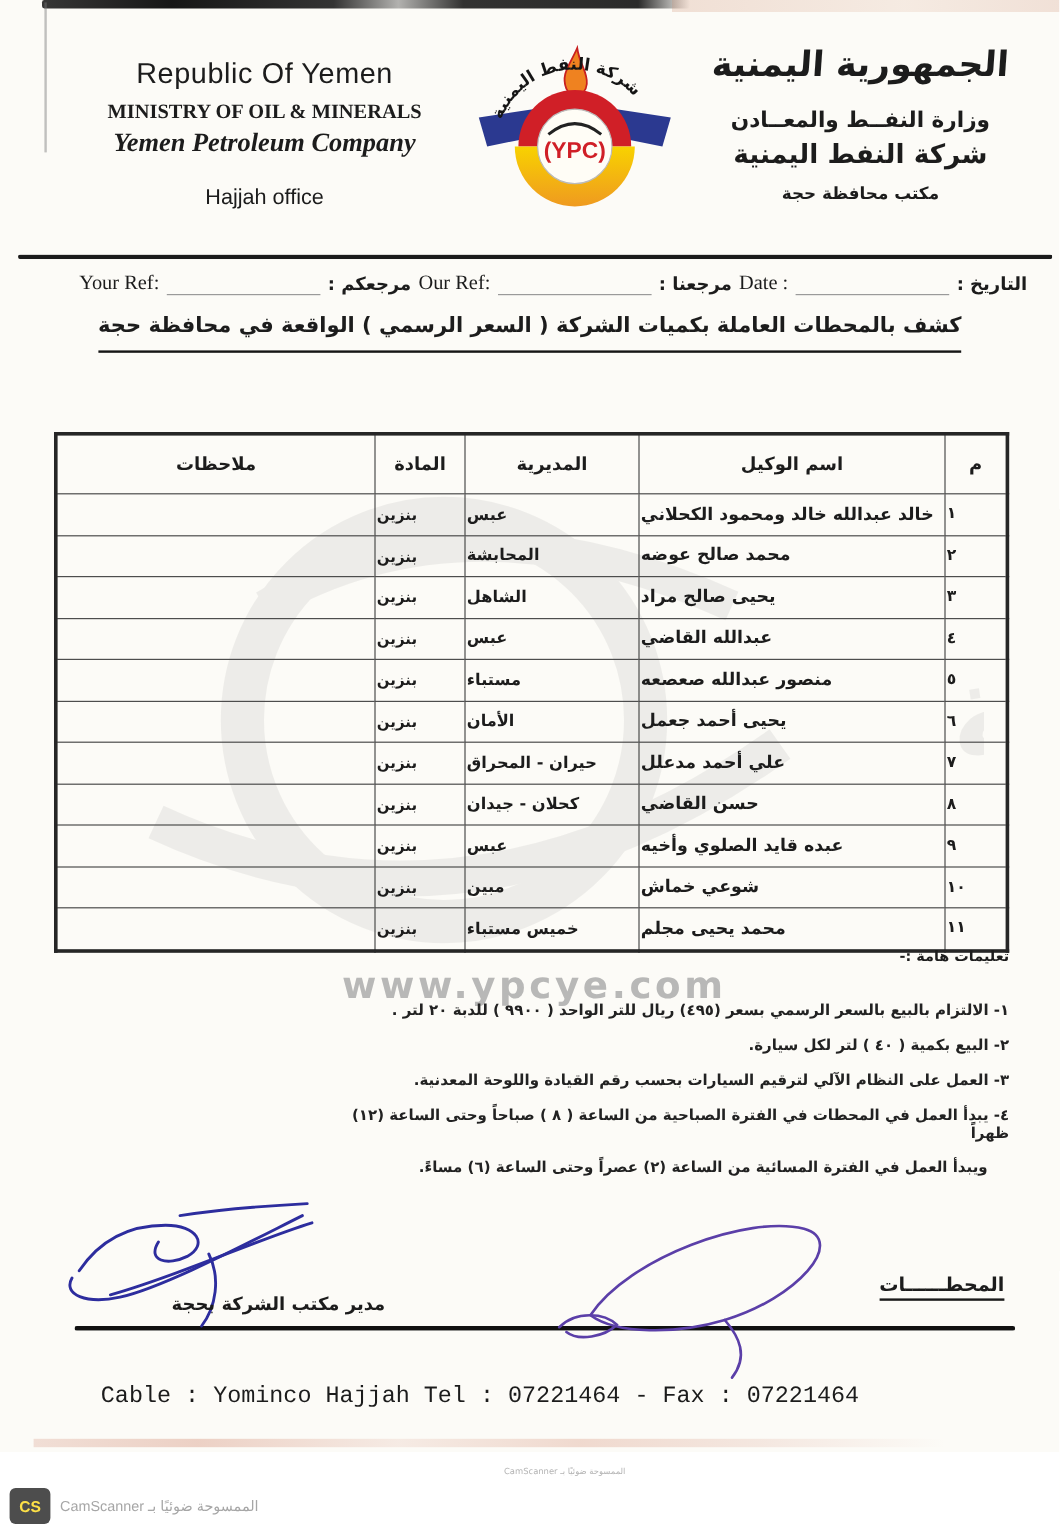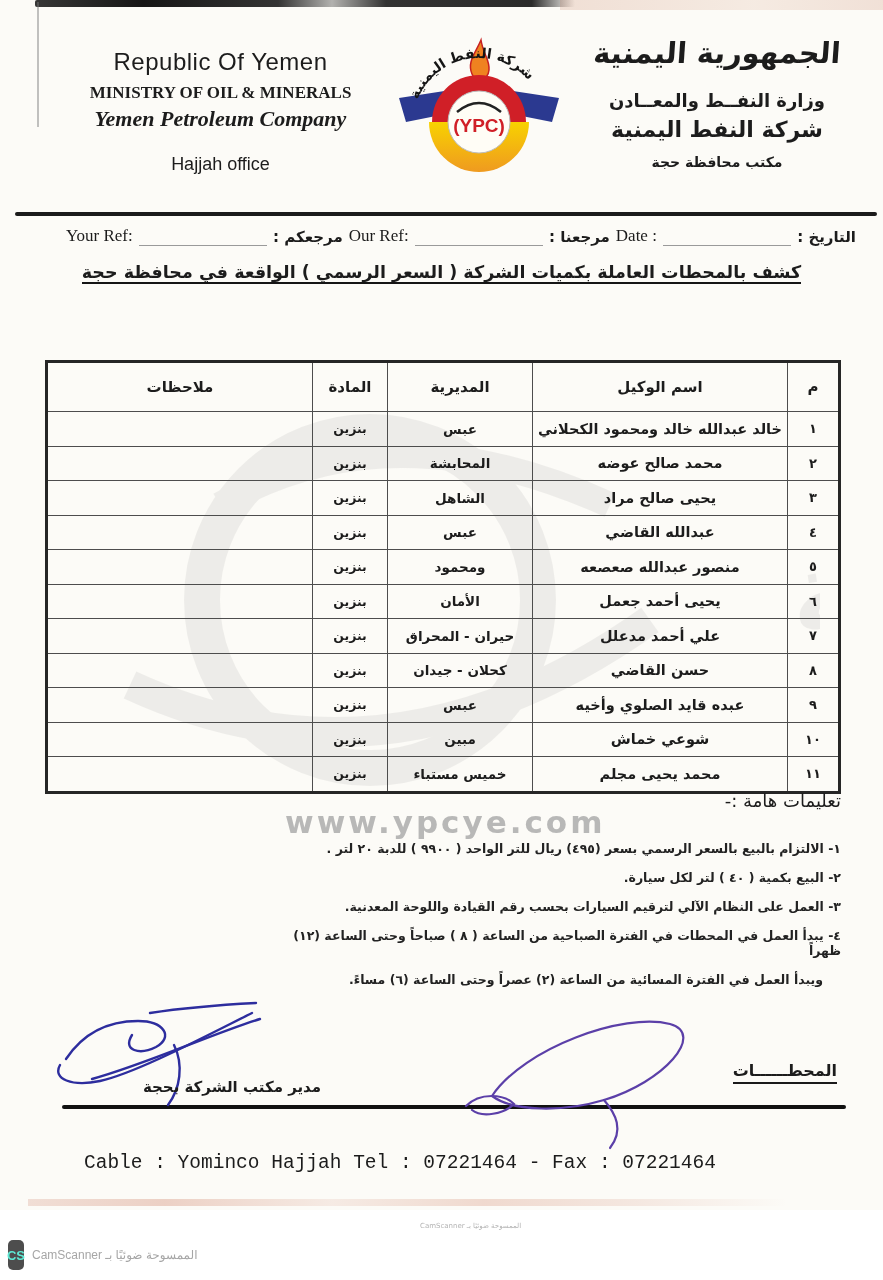--- a/index.html
+++ b/index.html
@@ -35,65 +35,65 @@
   .hdr-rule{position:absolute;left:15px;top:212px;width:862px;border-top:4px solid #1b1b1b;border-radius:2px;}
 
   
   .ref-row{position:absolute;left:66px;top:226px;width:790px;display:flex;align-items:flex-end;gap:6px;font-size:16px;}
   .ref-row .en{font-family:"Liberation Serif",serif;font-size:17px;white-space:nowrap;}
   .ref-row .ar{font-weight:bold;font-size:15px;white-space:nowrap;direction:rtl;}
   .ref-row .line{flex:1 1 auto;border-bottom:1.5px solid #9a9a9a;height:14px;min-width:55px;}
 
   
   .title-block{position:absolute;left:0;top:262px;width:883px;text-align:center;direction:rtl;}
-  .title-block .t{display:inline-block;font-size:17.5px;font-weight:bold;border-bottom:2px solid #151515;padding-bottom:0;}
+  .title-block .t{display:inline-block;font-size:17.5px;font-weight:bold;border-bottom:2px solid #151515;padding-bottom:10px;}
   .title-block .t2{margin-top:8px;}
 
   
   .wm-logo{position:absolute;left:70px;top:385px;width:750px;height:420px;pointer-events:none;z-index:0;}
   .wm-url{position:absolute;left:285px;top:804px;width:320px;text-align:center;
     font-size:31px;letter-spacing:3px;color:#a8a8a8;opacity:.8;z-index:0;font-weight:bold;}
 
   
   .tbl-wrap{position:absolute;left:45px;top:360px;z-index:1;}
   table{border-collapse:collapse;table-layout:fixed;background:transparent;}
   table,th,td{border:1.4px solid #4d4d4d;}
   table{border:3px solid #262626;}
   th{height:46px;font-size:15px;font-weight:bold;background:transparent;}
-  td{height:31.5px;text-align:center;vertical-align:middle;font-weight:bold;overflow:hidden;white-space:nowrap;}
+  td{height:31.5px;text-align:left;vertical-align:middle;font-weight:bold;overflow:hidden;white-space:nowrap;}
   td.c-no{font-size:13px;}
   td.c-agent{font-size:14.5px;}
   td.c-district{font-size:13.5px;}
   td.c-material{font-size:12.5px;}
   td.c-notes{font-size:12px;}
 
   
   .instructions{position:absolute;right:42px;top:790px;width:575px;direction:rtl;text-align:right;z-index:1;}
-  .inst-head{font-size:18px;font-weight:normal;margin-bottom:30px;}
+  .inst-head{font-size:12px;font-weight:bold;margin-bottom:30px;}
   .inst-item{font-size:12.5px;font-weight:bold;margin-bottom:14px;color:#222;}
   .inst-cont{font-size:12.5px;font-weight:bold;padding-right:18px;color:#222;}
 
   
   .sig-left{position:absolute;left:52px;top:993px;z-index:2;}
   .sig-left-label{position:absolute;left:112px;top:1078px;width:240px;text-align:center;
     font-size:15px;font-weight:bold;direction:rtl;z-index:3;}
   .sig-right{position:absolute;left:452px;top:1010px;z-index:2;}
   .sig-right-label{position:absolute;right:46px;top:1061px;font-size:16px;font-weight:bold;direction:rtl;z-index:1;
     border-bottom:2px solid #1a1a1a;padding-bottom:2px;}
 
   .ftr-rule{position:absolute;left:62px;top:1105px;width:784px;border-top:4px solid #111;border-radius:2px;z-index:1;}
   .ftr-ar{position:absolute;right:40px;top:1121px;width:570px;direction:rtl;text-align:right;
     font-size:16.5px;font-weight:bold;z-index:1;}
   .ftr-en{position:absolute;left:84px;top:1152px;font-family:Liberation Mono, monospace;font-size:19.5px;z-index:1;}
 
   
   .cs-strip{position:absolute;left:0;top:1210px;width:883px;height:70px;background:#ffffff;}
   .cs-tiny{position:absolute;left:420px;top:12px;font-size:7px;color:#b3b3b3;direction:rtl;}
   .cs-row{position:absolute;left:8px;top:30px;display:flex;align-items:center;gap:8px;}
-  .cs-badge{width:16px;height:30px;background:#4d4d4d;border-radius:5px;color:#5eead4;
+  .cs-badge{width:34px;height:30px;background:#4d4d4d;border-radius:5px;color:#fde047;
     display:flex;align-items:center;justify-content:center;font-size:13px;font-weight:bold;
     font-family:"Liberation Sans",sans-serif;}
   .cs-label{font-size:12px;color:#a6a6a6;direction:rtl;font-family:"Liberation Sans",sans-serif;}
 </style>
 </head>
 <body>
 
 <div id="page">
   <div id="scan">
 
@@ -207,21 +207,21 @@
             <tr>
               <td class="c-no">٤</td>
               <td class="c-agent">عبدالله القاضي</td>
               <td class="c-district">عبس</td>
               <td class="c-material">بنزين</td>
               <td class="c-notes"></td>
             </tr>
             <tr>
               <td class="c-no">٥</td>
               <td class="c-agent">منصور عبدالله صعصعه</td>
-              <td class="c-district">ومحمود</td>
+              <td class="c-district">مستباء</td>
               <td class="c-material">بنزين</td>
               <td class="c-notes"></td>
             </tr>
             <tr>
               <td class="c-no">٦</td>
               <td class="c-agent">يحيى أحمد جعمل</td>
               <td class="c-district">الأمان</td>
               <td class="c-material">بنزين</td>
               <td class="c-notes"></td>
             </tr>

